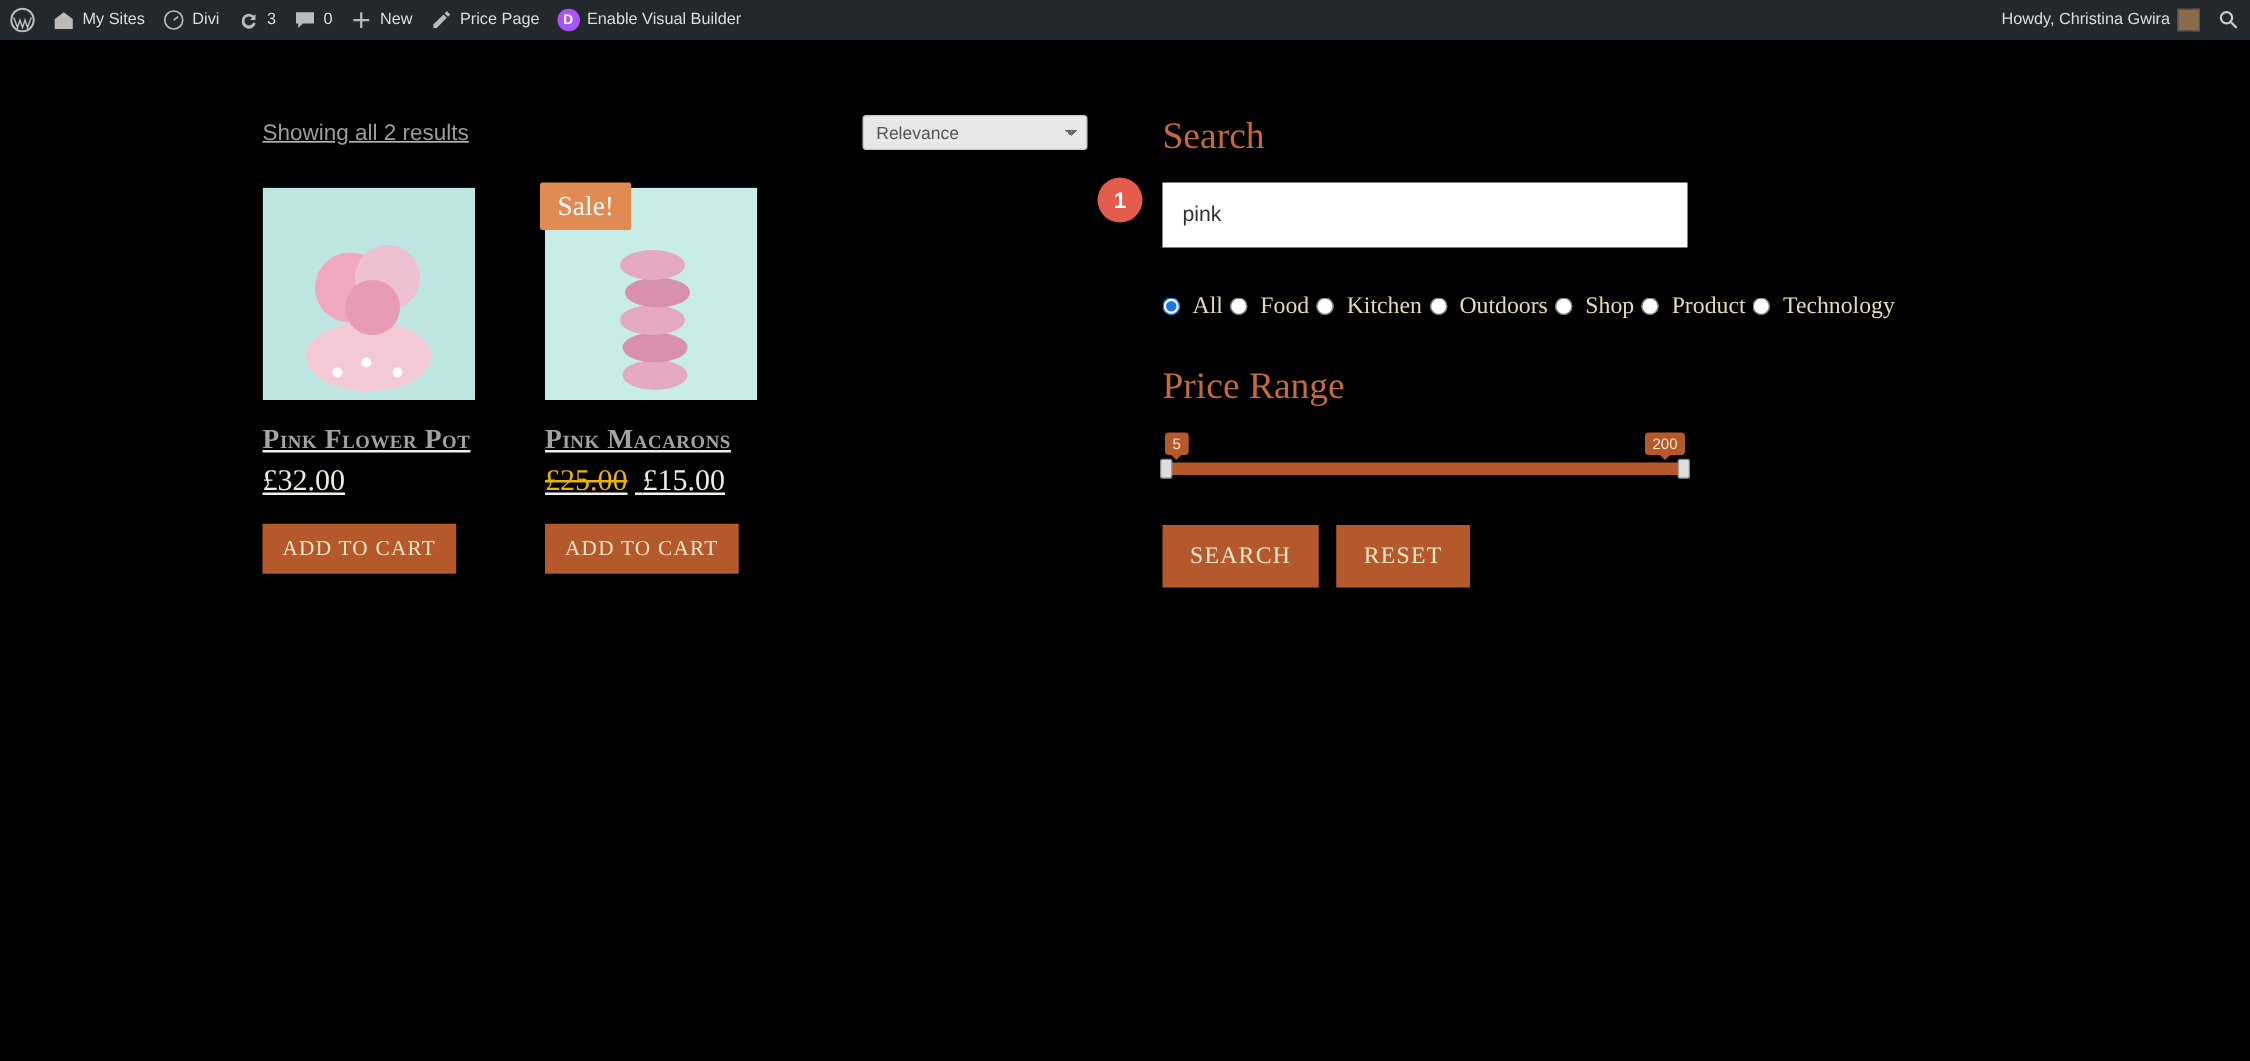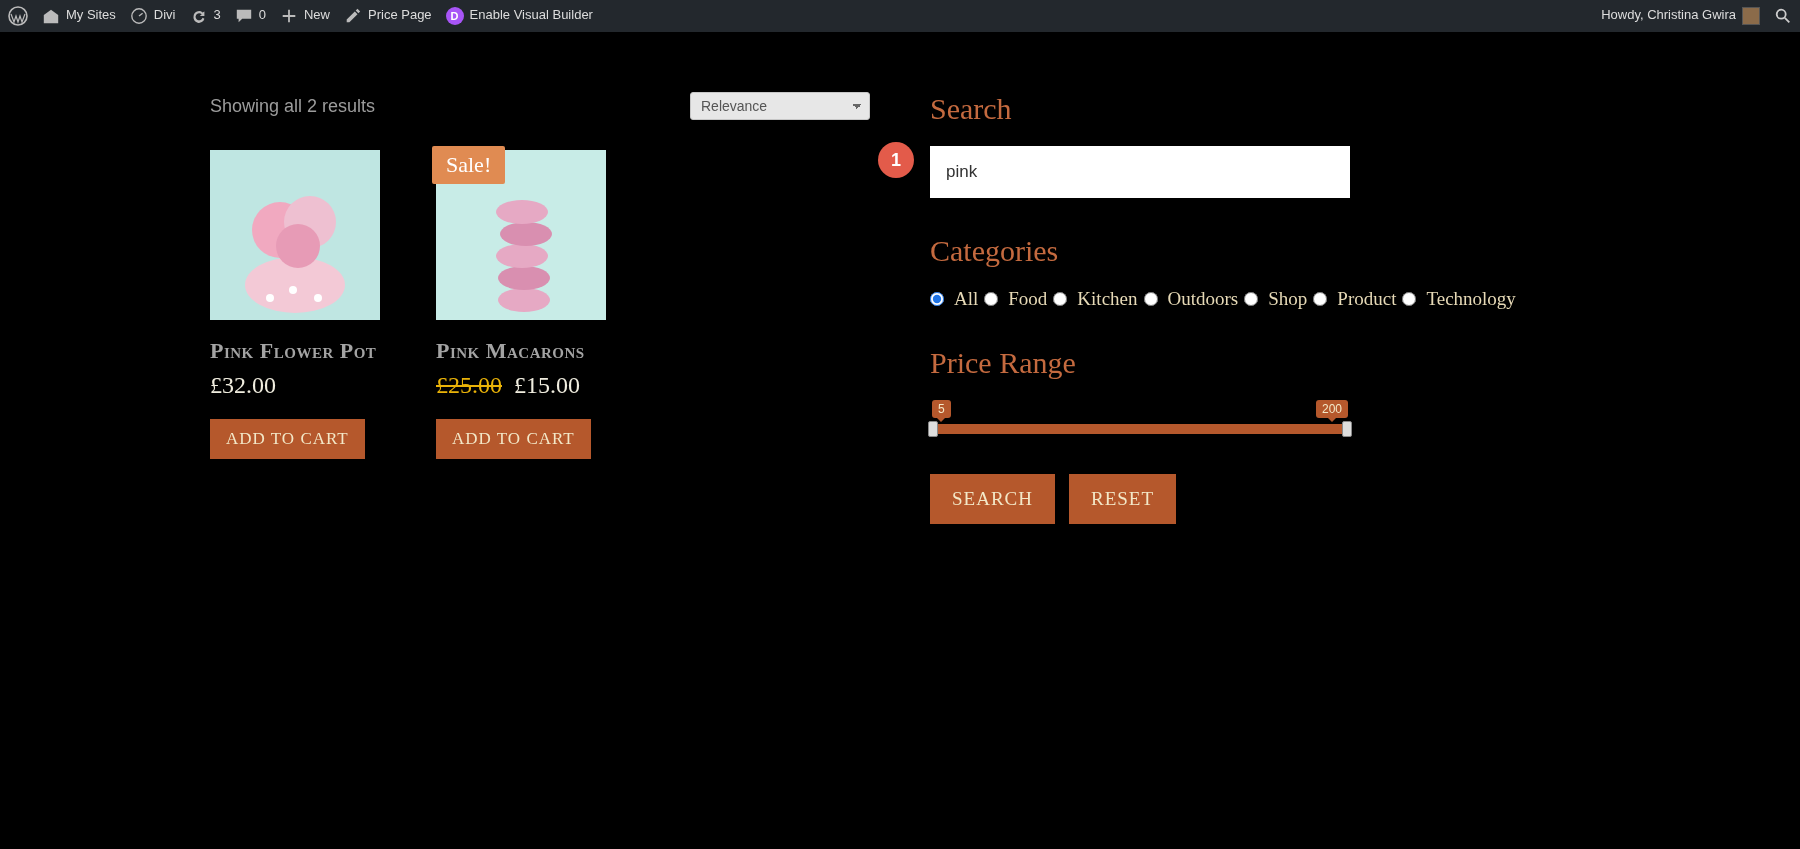--- a/index.html
+++ b/index.html
@@ -46,21 +46,21 @@
     border: 1px solid #555;
   }
   .search-ico svg { width: 18px; height: 18px; fill: #ccc; }
 
   
   .page {
     display: flex;
     padding: 60px 210px 40px 210px;
     gap: 60px;
   }
-  .shop-col { flex: 1; max-width: 660px; }
+  .shop-col { flex: 1; max-width: 660px; text-decoration: underline; }
   .side-col { width: 420px; }
 
   .topline {
     display: flex;
     justify-content: space-between;
     align-items: center;
     margin-bottom: 30px;
   }
   .result-count {
     color: #9c9c9c;
@@ -354,21 +354,20 @@
 
   <div class="side-col">
 
     <div class="sidebar-row">
       <h2 class="widget-title">Search</h2>
       <div class="num-badge">1</div>
       <input class="search-input" value="pink" style="">
     </div>
 
     <div class="sidebar-row">
-      <h2 class="widget-title">Categories</h2>
       <div class="cats" id="cats-container">
           <label class="cat-item">
             <input type="radio" name="cat" checked="" style="">
             <span>All</span>
           </label>
           <label class="cat-item">
             <input type="radio" name="cat" style="">
             <span>Food</span>
           </label>
           <label class="cat-item">

